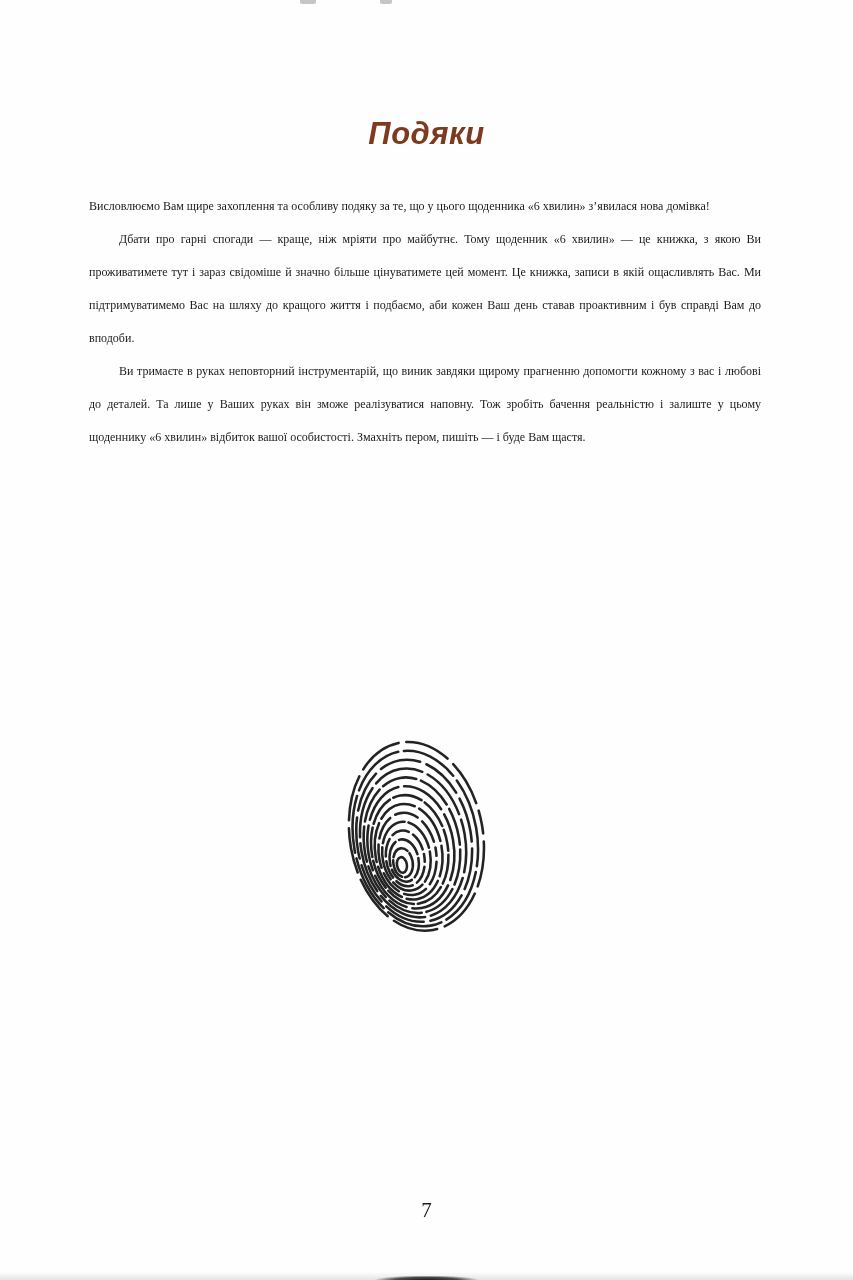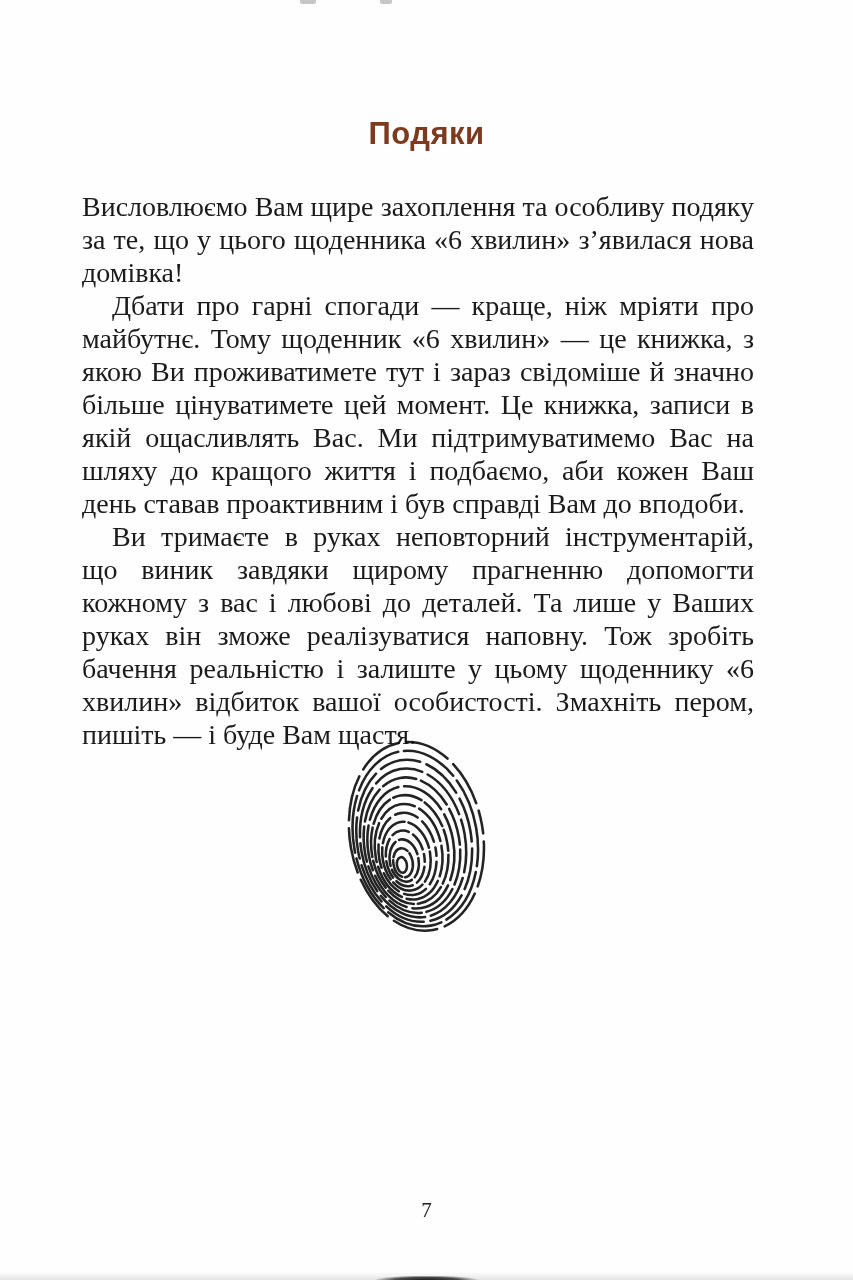--- a/index.html
+++ b/index.html
@@ -31,27 +31,28 @@
     position: absolute;
     top: 116px;
     left: 0;
     width: 100%;
     text-align: center;
     font-family: "Liberation Sans", sans-serif;
     font-weight: 700;
     font-size: 31px;
     letter-spacing: 0.5px;
     color: #7d3a1f;
+    font-style: italic;
   }
   .body-text {
     position: absolute;
     top: 190px;
-    left: 82px;
+    left: 89px;
     width: 672px;
-    font-size: 28px;
+    font-size: 12px;
     line-height: 33px;
     text-align: justify;
   }
   .para { margin: 0; text-indent: 30px; }
   .para.first { text-indent: 0; }
   .fingerprint-wrap {
     position: absolute;
     top: 733px;
     left: 344px;
     width: 150px;

